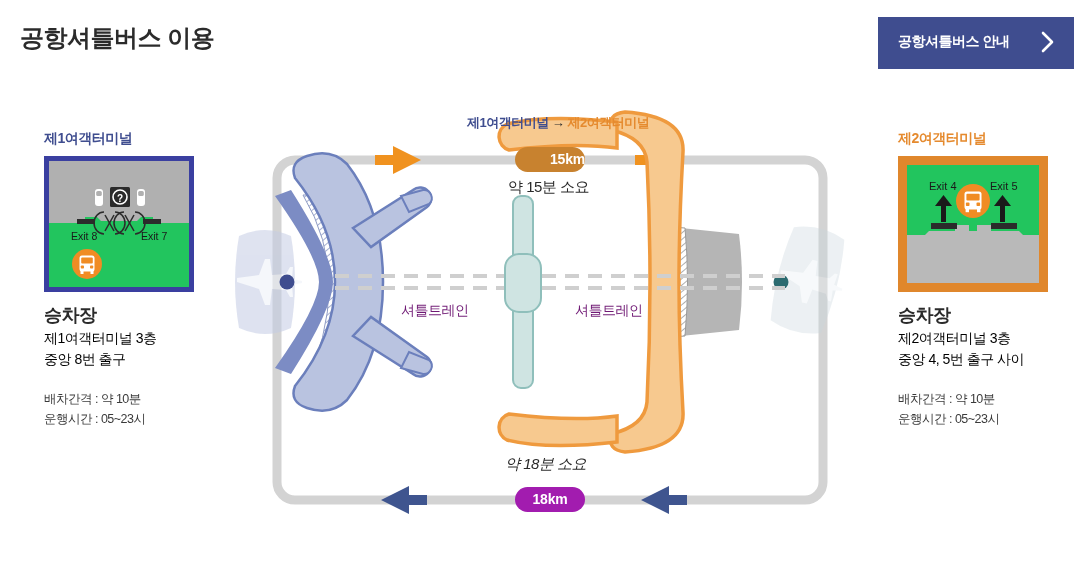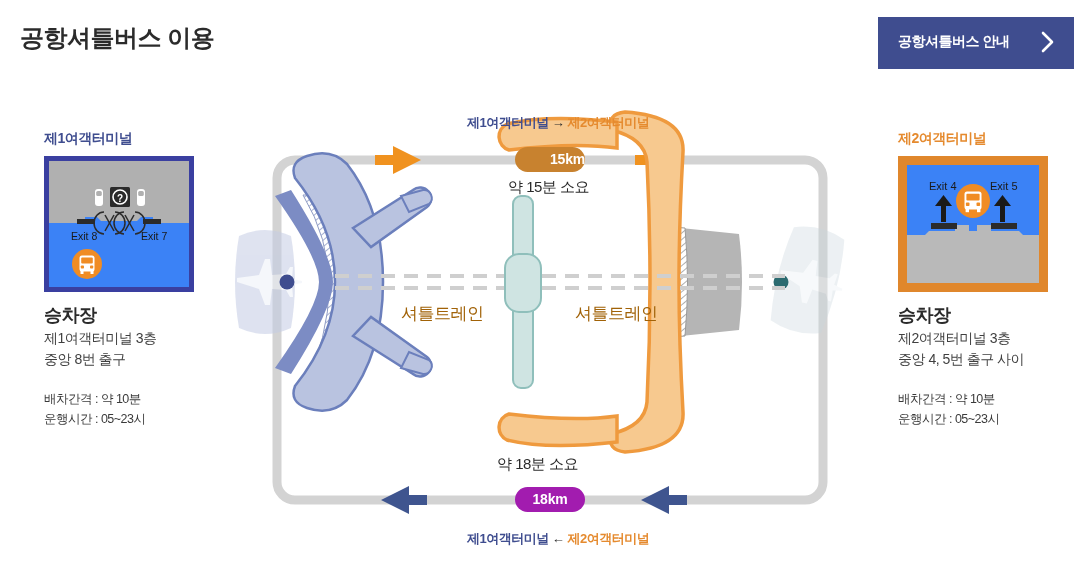--- a/index.html
+++ b/index.html
@@ -63,34 +63,34 @@
     font-weight: 700;
     letter-spacing: -0.5px;
     margin-bottom: 8px;
   }
   #panel-t1 .panel-heading { color: #3f4d8f; }
   #panel-t2 .panel-heading { color: #e58a2e; }
 
   .panel-figure {
     width: 140px; height: 128px;
     position: relative;
-    background: #3b82f6;
+    background: #22c55e;
     box-sizing: border-box;
     overflow: hidden;
   }
   #fig-t1 { border: 5px solid #3a3fa0; width: 150px; height: 136px; }
   #fig-t2 { border: 9px solid #e0872c; width: 150px; height: 136px; }
 
   .panel-caption { margin-top: 10px; }
   .cap-title {
     font-size: 18px; font-weight: 700; color: #2b2b2b;
     letter-spacing: -0.5px; line-height: 1.45;
   }
   .cap-line {
-    font-size: 14px; color: #404040;
+    font-size: 14px; color: #000000;
     letter-spacing: -0.5px; line-height: 1.5;
   }
   .cap-sub {
     font-size: 12.5px; color: #3a3a3a;
     letter-spacing: -0.5px; line-height: 1.6;
     margin-top: 19px;
   }
 
   
   #map {
@@ -103,21 +103,21 @@
   .map-text {
     position: absolute;
     white-space: nowrap;
     letter-spacing: -0.5px;
   }
   .dir-label { font-size: 13px; font-weight: 700; margin-left: 44px; }
   .dir-label .t1 { color: #3f4d8f; }
   .dir-label .t2 { color: #e58a2e; }
   .dir-label .ar { color: #2b2b2b; }
   .time-label { font-size: 15px; color: #2b2b2b; }
-  .train-label { font-size: 17px; color: #a16207; }
+  .train-label { font-size: 14px; color: #701a75; }
 
   .km-badge {
     position: absolute;
     width: 70px; height: 25px;
     border-radius: 13px;
     color: #fff;
     font-size: 14px;
     font-weight: 700;
     text-align: center;
     line-height: 25px;
@@ -331,22 +331,17 @@
     <span class="t2">제2여객터미널</span>
   </div>
 
   <div class="km-badge" id="badge-15" style="left:290px; top:47px;text-align:right;">15km</div>
 
   <div class="map-text time-label" style="left:283px; top:78px;">약 15분 소요</div>
 
   <div class="map-text train-label" style="left:176px; top:202px;">셔틀트레인</div>
   <div class="map-text train-label" style="left:350px; top:202px;">셔틀트레인</div>
 
-  <div class="map-text time-label" style="left:272px; top:355px;">약 18분 소요</div>
+  <div class="map-text time-label" style="left:280px; top:355px;font-style:italic;">약 18분 소요</div>
 
   <div class="km-badge" id="badge-18" style="left:290px; top:387px;">18km</div>
 
-  <div class="map-text dir-label" style="left:198px; top:430px;">
-    <span class="t1">제1여객터미널</span>
-    <span class="ar">←</span>
-    <span class="t2">제2여객터미널</span>
-  </div>
 </div>
 
 </body></html>

